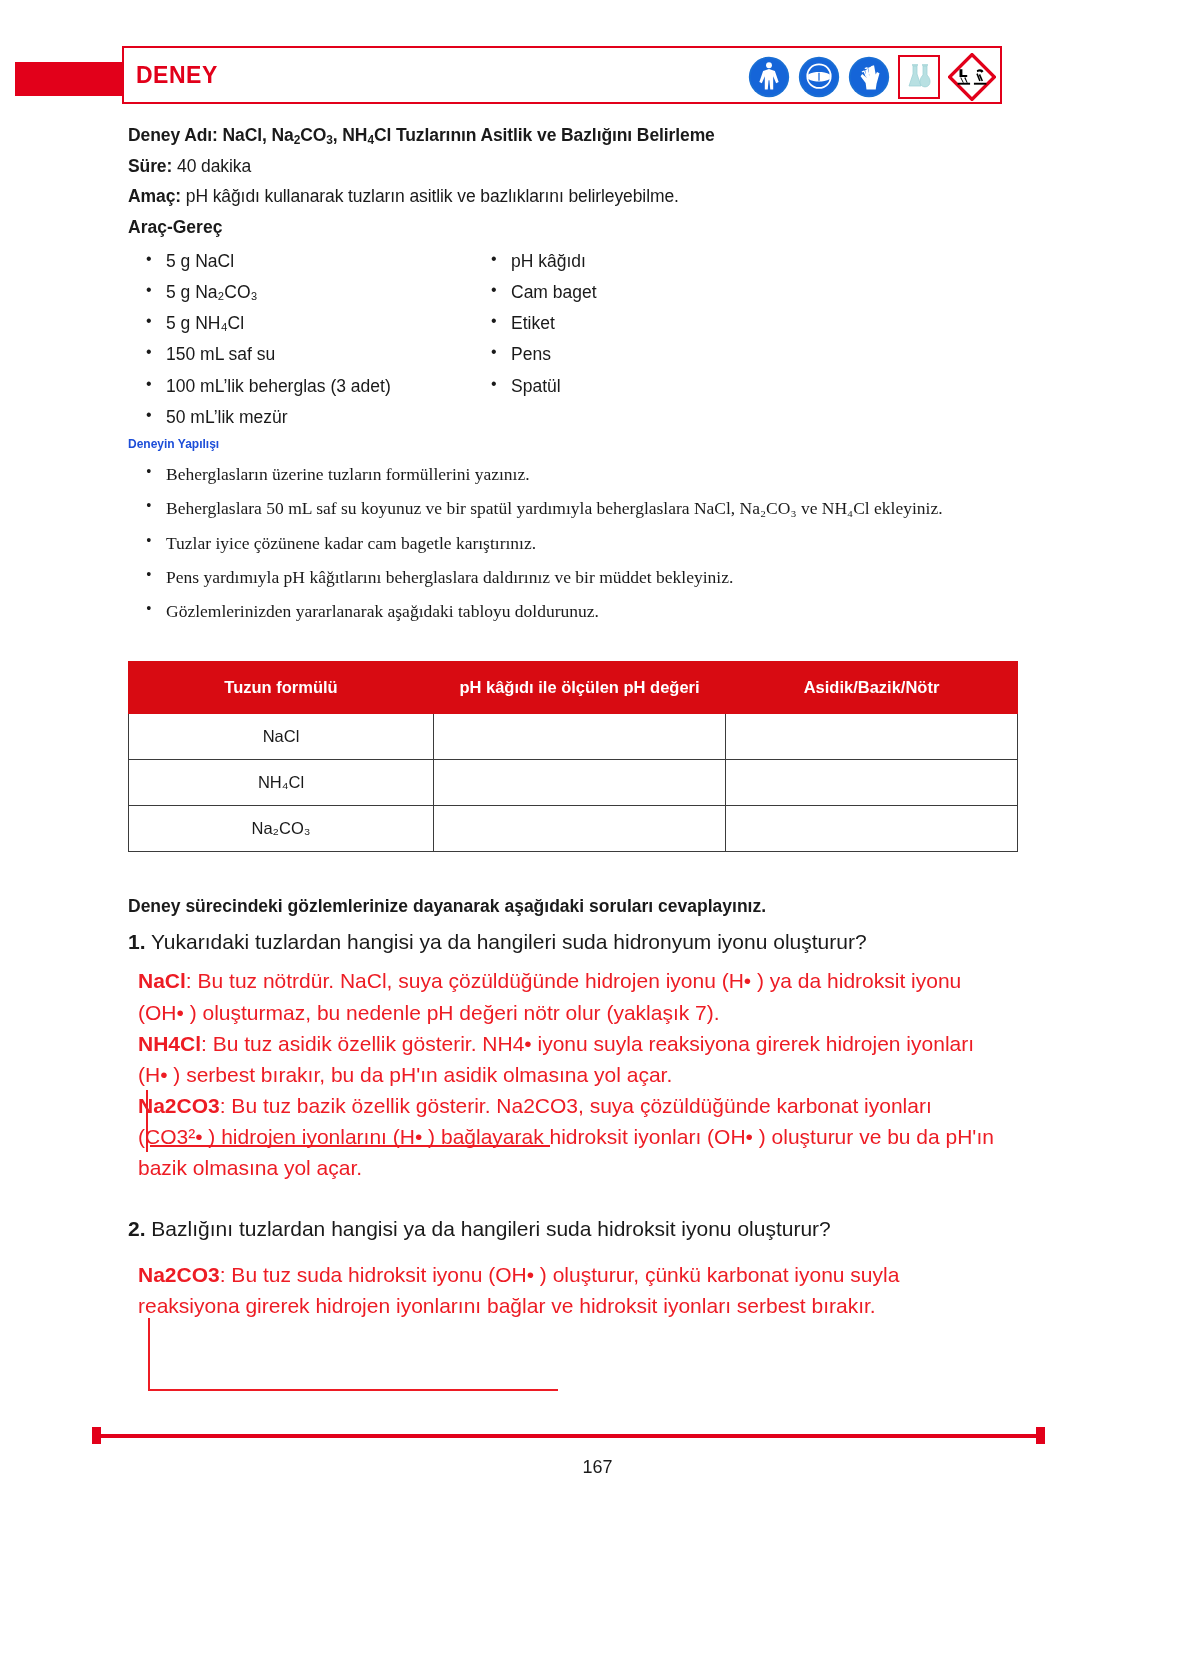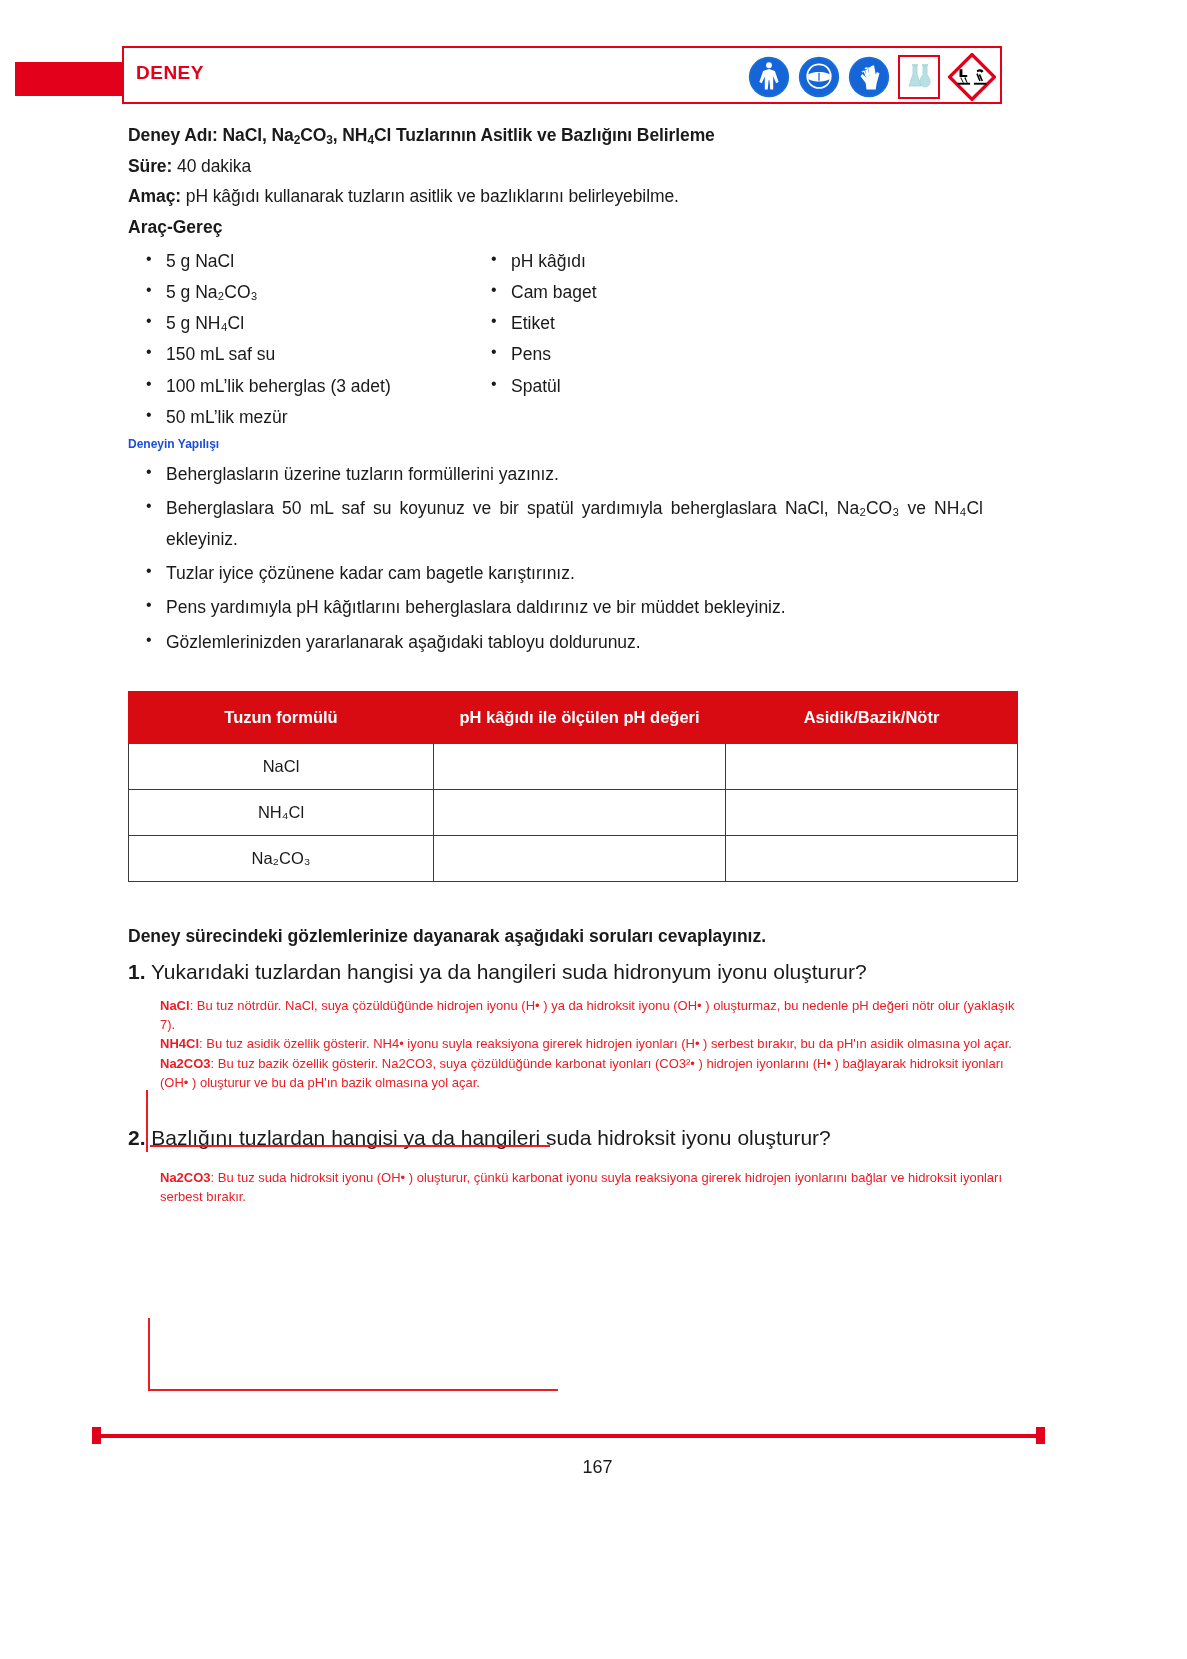--- a/index.html
+++ b/index.html
@@ -37,21 +37,21 @@
     left: -107px;
     top: 16px;
     width: 112px;
     height: 34px;
     background: #e2001a;
   }
   .header-title {
     position: absolute;
     left: 12px;
     top: 14px;
-    font-size: 19px;
+    font-size: 23px;
     font-weight: bold;
     color: #e2001a;
     letter-spacing: 0.5px;
   }
   .icon-row {
     position: absolute;
     right: 4px;
     top: 4px;
     display: flex;
     align-items: center;
@@ -105,20 +105,21 @@
   .proc-list { margin-top: 3px; }
   .proc-item {
     font-size: 17.5px;
     color: #1a1a1a;
     line-height: 1.74;
     padding-left: 38px;
     position: relative;
     margin-bottom: 4px;
     text-align: justify;
     width: 855px;
+    font-family: Liberation Serif, serif;
   }
   .proc-item::before {
     content: "•";
     position: absolute;
     left: 18px;
     top: -1px;
     font-size: 16px;
   }
   .proc-item.nojust { text-align: left; }
 
@@ -145,24 +146,24 @@
     font-size: 16.5px;
     color: #1a1a1a;
   }
   table.data td.empty { background: #fff; }
 
   
   .q-block { margin-top: 40px; }
   .q-bold { font-size: 17.5px; font-weight: bold; color: #1a1a1a; line-height: 1.7; }
   .q-text { font-size: 21px; color: #1a1a1a; line-height: 1.9; }
   .answer {
-    font-size: 13px;
+    font-size: 21px;
     color: #ed1c24;
     line-height: 1.48;
-    margin-left: 32px;
+    margin-left: 10px;
     width: 860px;
   }
   .answer b { font-weight: bold; }
   .answer-blk { margin-top: 4px; position: relative; }
 
   
   .ul-artifact {
     position: absolute;
     left: 150px;
     top: 1145px;

